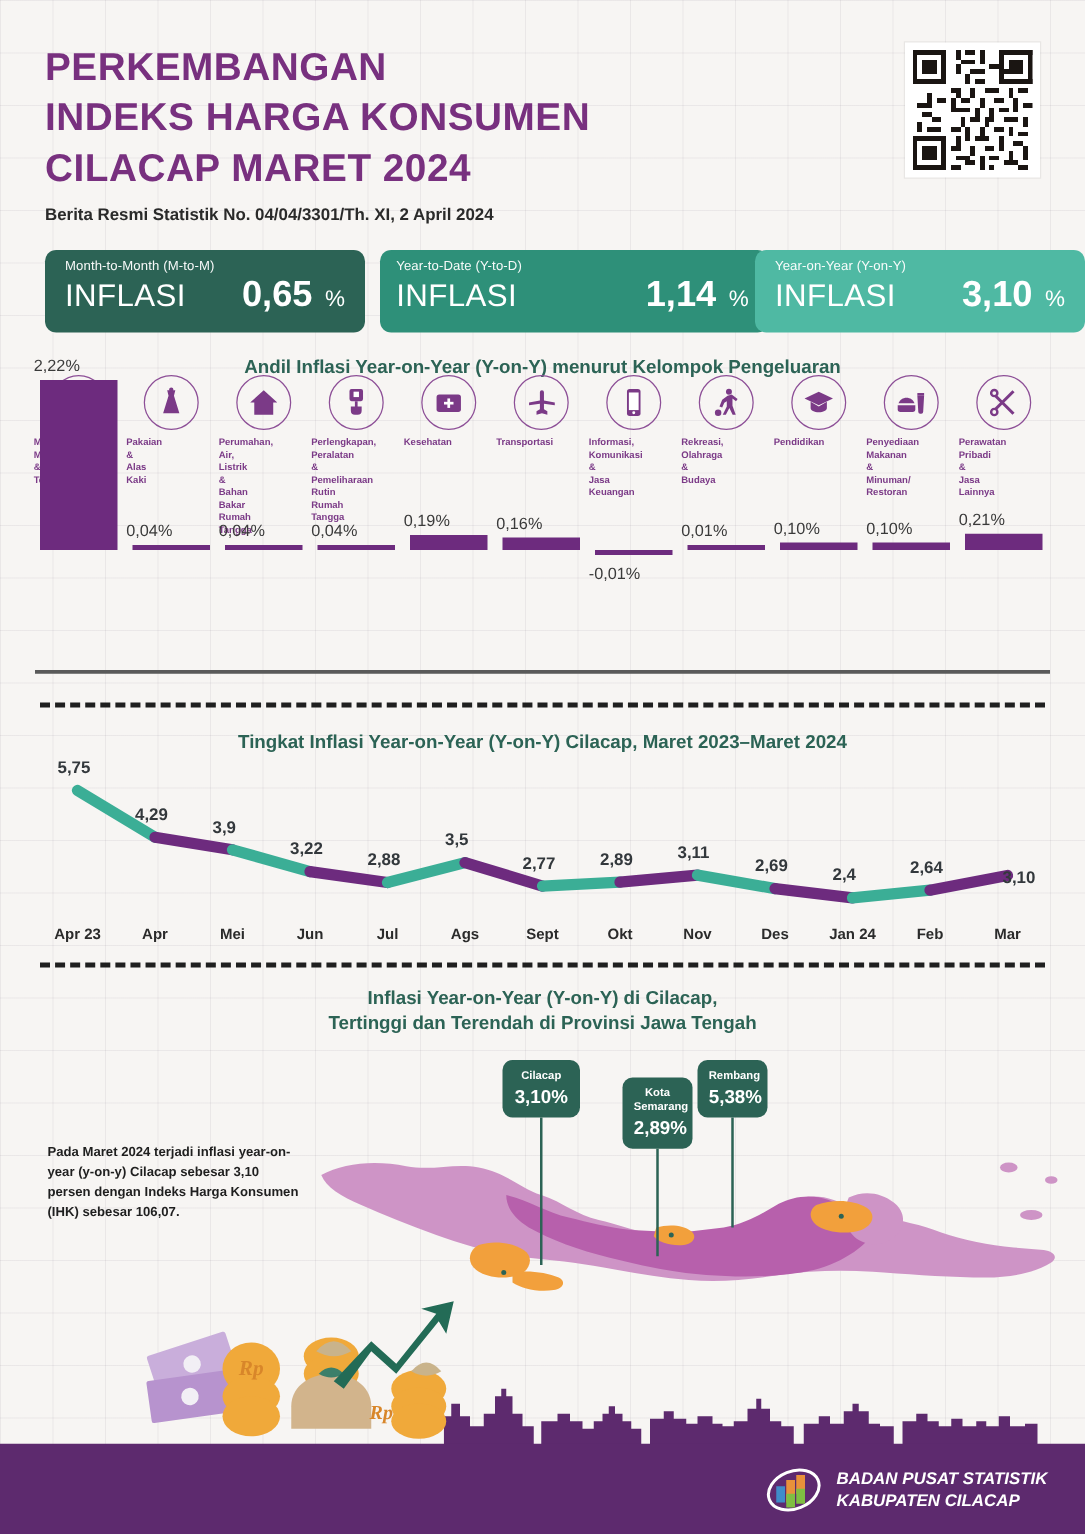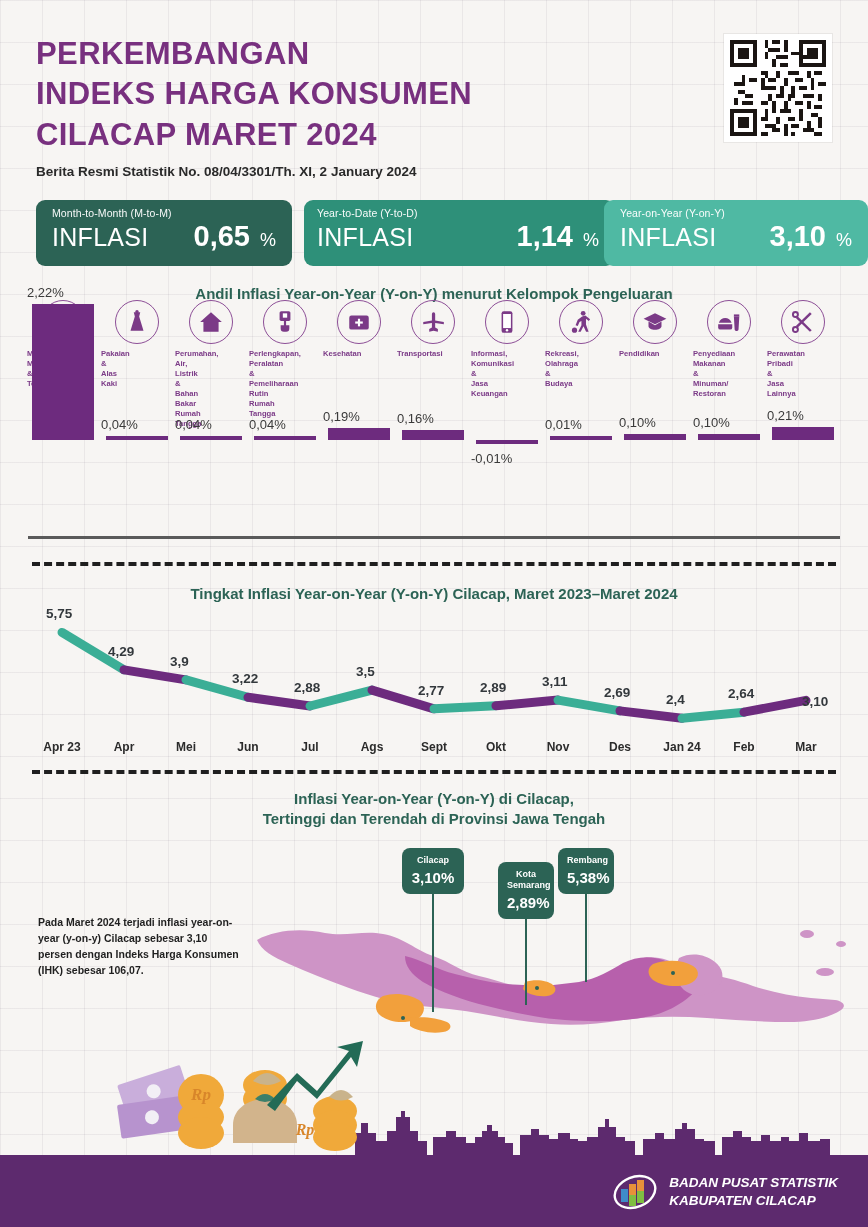--- a/index.html
+++ b/index.html
@@ -130,21 +130,21 @@
 <body>
 
 <div class="grid-bg"></div>
 
 <div class="page">
 
   <div class="header">
     <div class="title-line">PERKEMBANGAN</div>
     <div class="title-line">INDEKS HARGA KONSUMEN</div>
     <div class="title-line">CILACAP MARET 2024</div>
-    <div class="subtitle">Berita Resmi Statistik No. 08/04/3301/Th. XI,  2 January 2024</div>
+    <div class="subtitle">Berita Resmi Statistik No. 04/04/3301/Th. XI,  2 April 2024</div>
   </div>
 
   <div class="qr">
     <svg viewBox="0 0 25 25" shape-rendering="crispEdges">
       <rect width="25" height="25" fill="#fff"></rect>
       <g fill="#1a1512">
         <rect x="0" y="0" width="7" height="1"></rect>
           <rect x="0" y="6" width="7" height="1"></rect>
         <rect x="0" y="0" width="1" height="7"></rect>
           <rect x="6" y="0" width="1" height="7"></rect>

